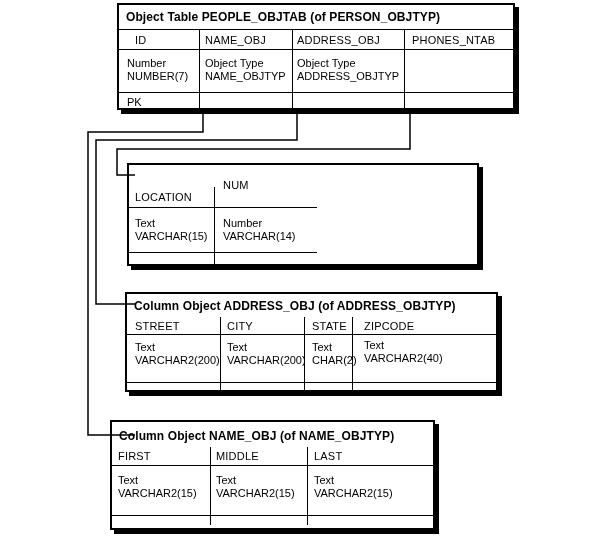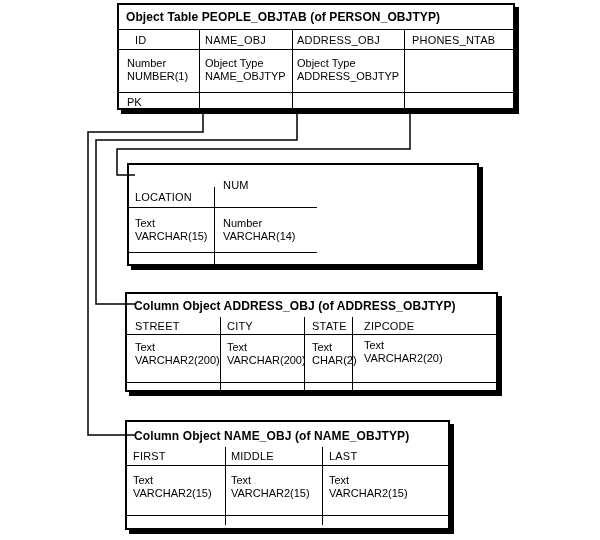--- a/index.html
+++ b/index.html
@@ -35,21 +35,21 @@
     <div class="vl" style="left:173px;top:24px;height:79px"></div>
     <div class="vl" style="left:285px;top:24px;height:79px"></div>
 
     <div class="cell hdr" style="left:16px;top:29px">ID</div>
     <div class="cell hdr" style="left:86px;top:29px">NAME_OBJ</div>
     <div class="cell hdr" style="left:178px;top:29px">ADDRESS_OBJ</div>
     <div class="cell hdr" style="left:293px;top:29px">PHONES_NTAB</div>
 
     <div class="cell" style="left:8px;top:52px">
       <div>Number</div>
-      <div>NUMBER(1)</div>
+      <div>NUMBER(7)</div>
     </div>
     <div class="cell" style="left:86px;top:52px">
       <div>Object Type</div>
       <div>NAME_OBJTYP</div>
     </div>
     <div class="cell" style="left:178px;top:52px">
       <div>Object Type</div>
       <div>ADDRESS_OBJTYP</div>
     </div>
     <div class="cell" style="left:8px;top:91px">PK</div>
@@ -93,25 +93,25 @@
     <div class="cell" style="left:100px;top:47px">
       <div>Text</div>
       <div>VARCHAR(200)</div>
     </div>
     <div class="cell" style="left:185px;top:47px">
       <div>Text</div>
       <div>CHAR(2)</div>
     </div>
     <div class="cell" style="left:237px;top:45px">
       <div>Text</div>
-      <div>VARCHAR2(20)</div>
+      <div>VARCHAR2(40)</div>
     </div>
   </div>
 
-  <div class="tbox" style="left:125px;top:420px;width:325px;height:110px">
+  <div class="tbox" style="left:110px;top:420px;width:325px;height:110px">
     <div class="ttl" style="top:7px">Column Object NAME_OBJ (of NAME_OBJTYP)</div>
     <div class="hl" style="top:43px;width:100%"></div>
     <div class="hl" style="top:93px;width:100%"></div>
     <div class="vl" style="left:98px;top:25px;height:78px"></div>
     <div class="vl" style="left:195px;top:25px;height:78px"></div>
 
     <div class="cell hdr" style="left:6px;top:28px">FIRST</div>
     <div class="cell hdr" style="left:104px;top:28px">MIDDLE</div>
     <div class="cell hdr" style="left:202px;top:28px">LAST</div>
 

